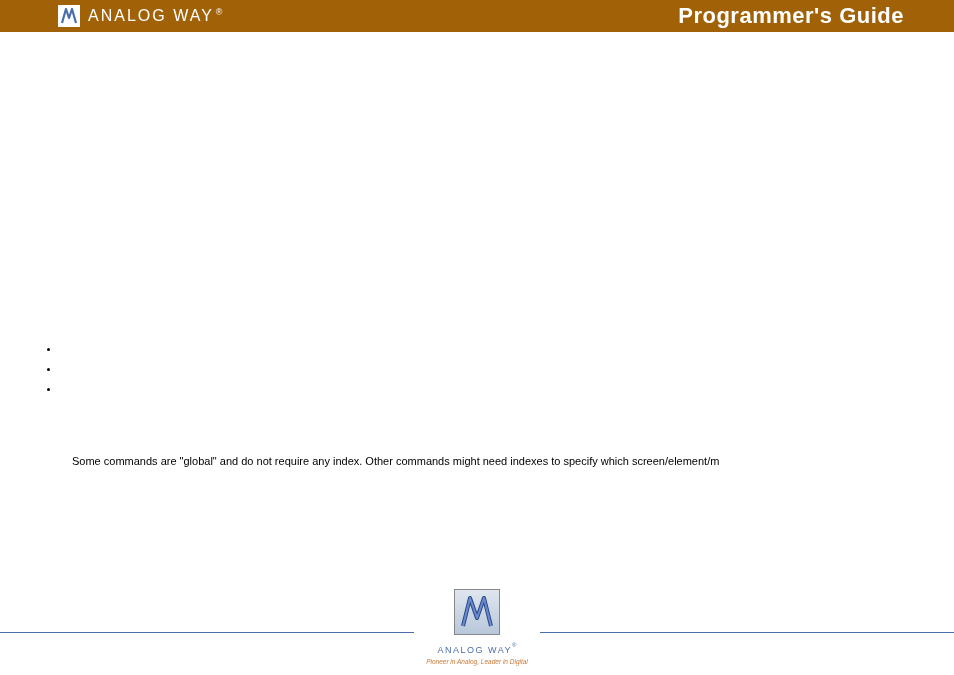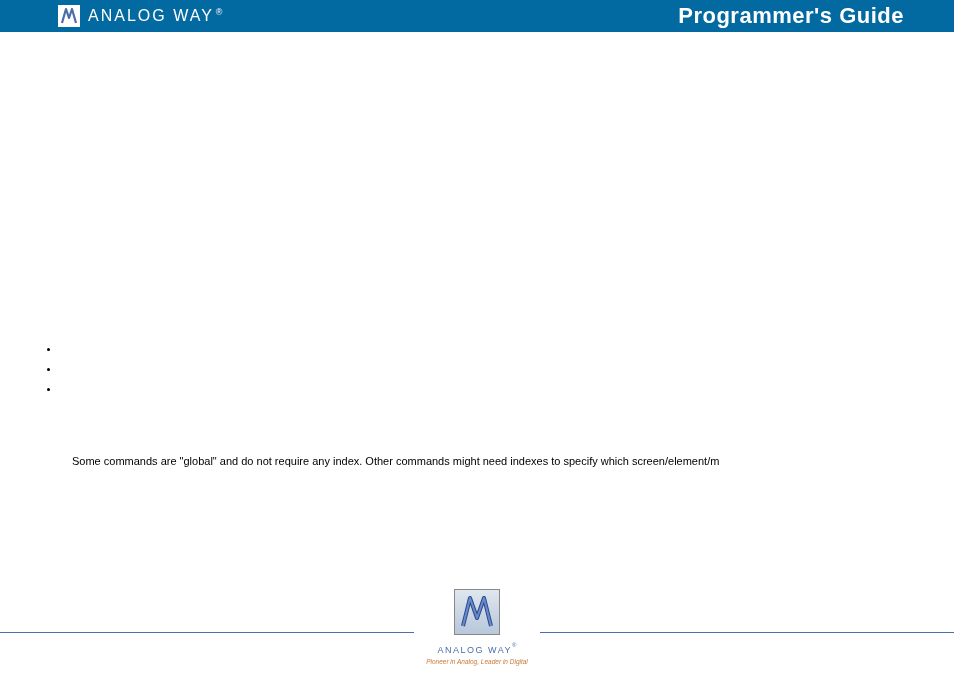--- a/index.html
+++ b/index.html
@@ -7,21 +7,21 @@
     width: 954px;
     height: 675px;
     font-family: Arial, Helvetica, sans-serif;
     background: #fff;
     position: relative;
     overflow: hidden;
   }
   .header-bar {
     width: 100%;
     height: 32px;
-    background: #0369a1;
+    background: #a16207;
     display: flex;
     align-items: center;
     justify-content: space-between;
     padding: 0 50px 0 58px;
   }
   .brand-left {
     display: flex;
     align-items: center;
     gap: 8px;
   }

